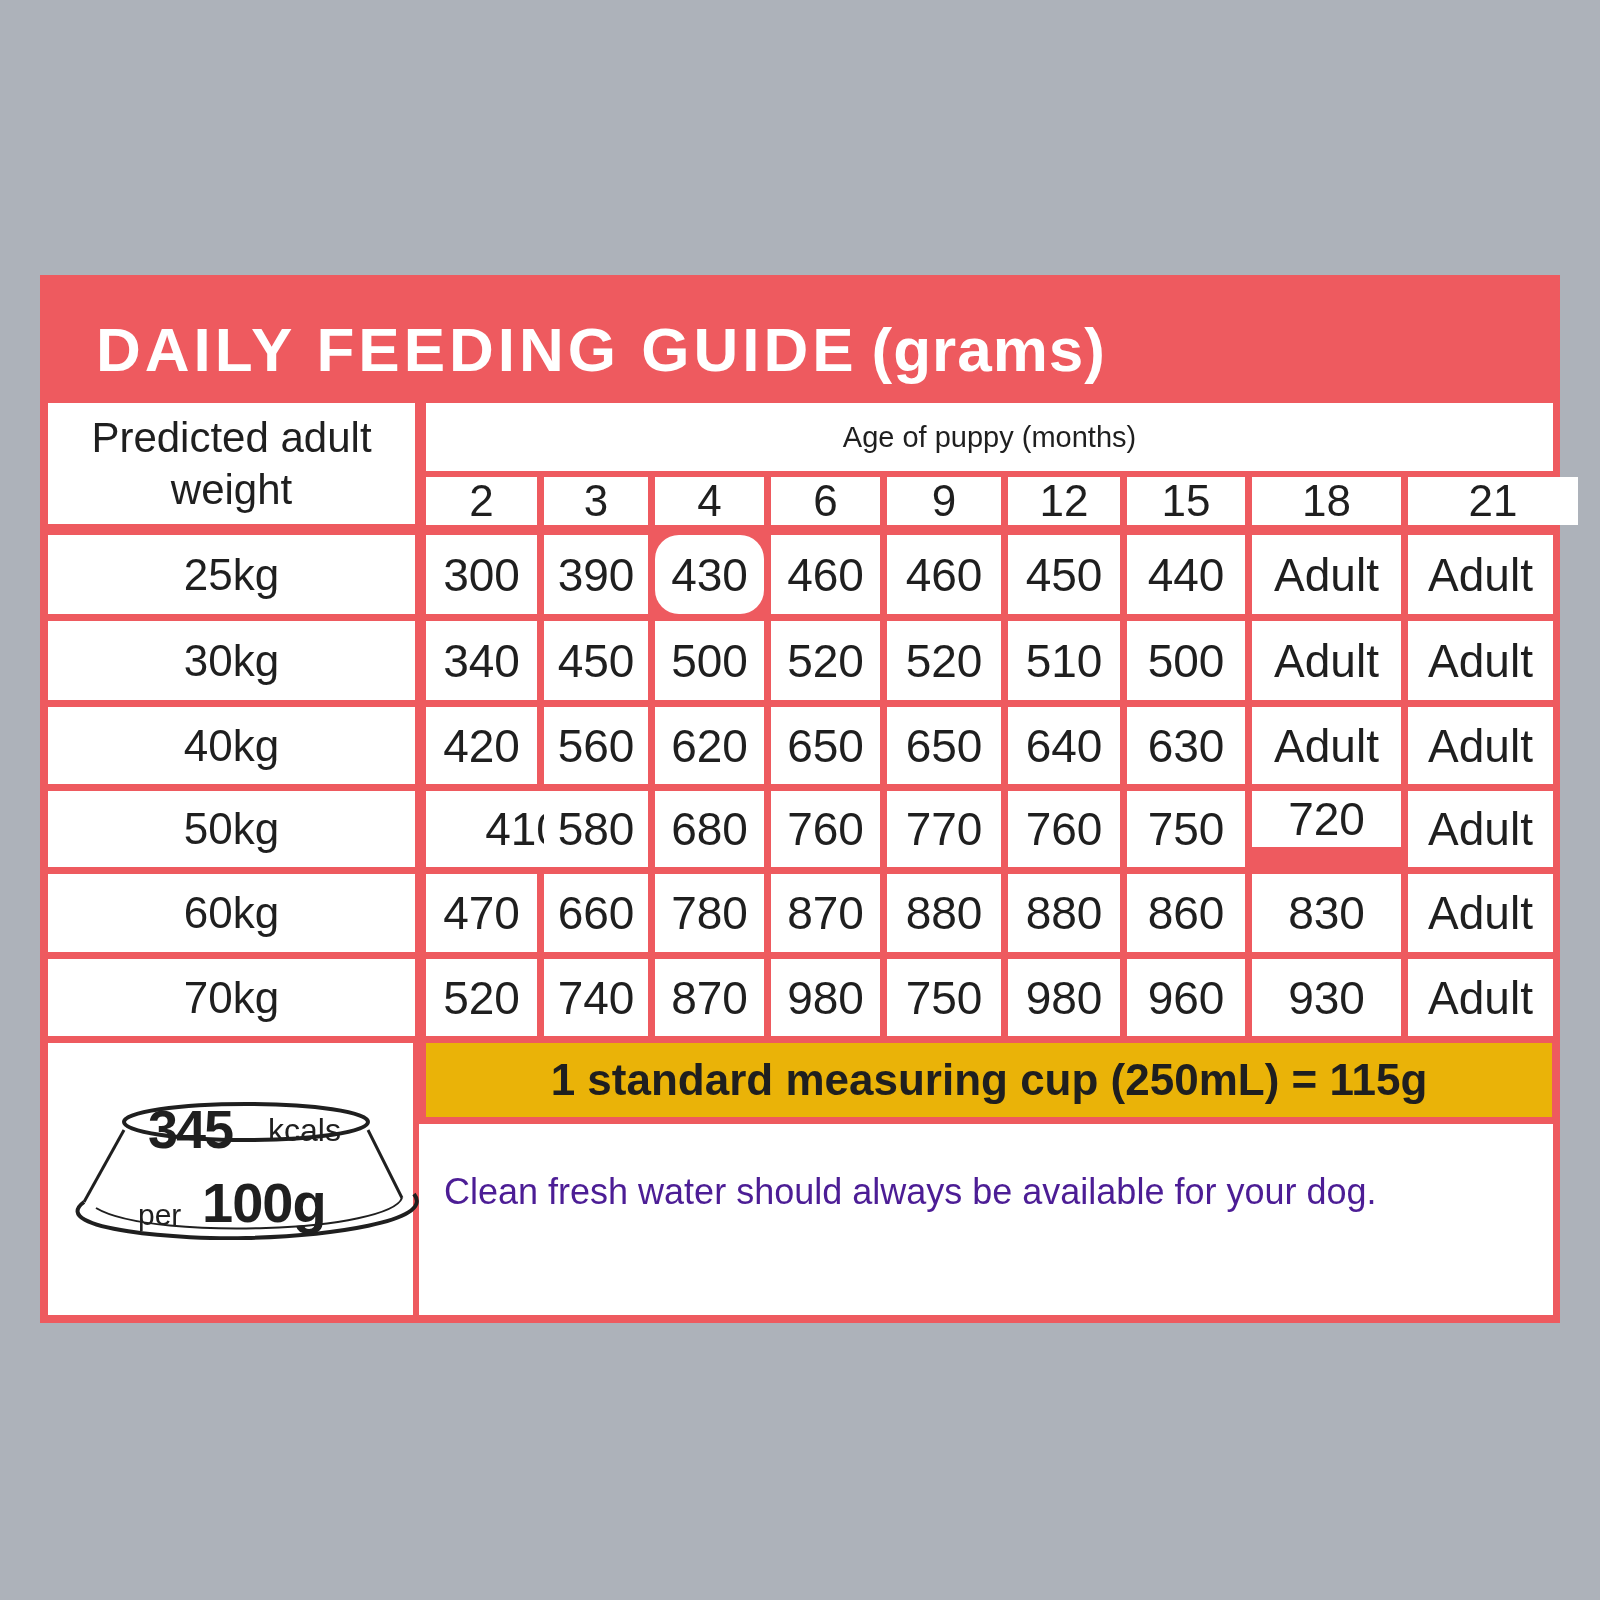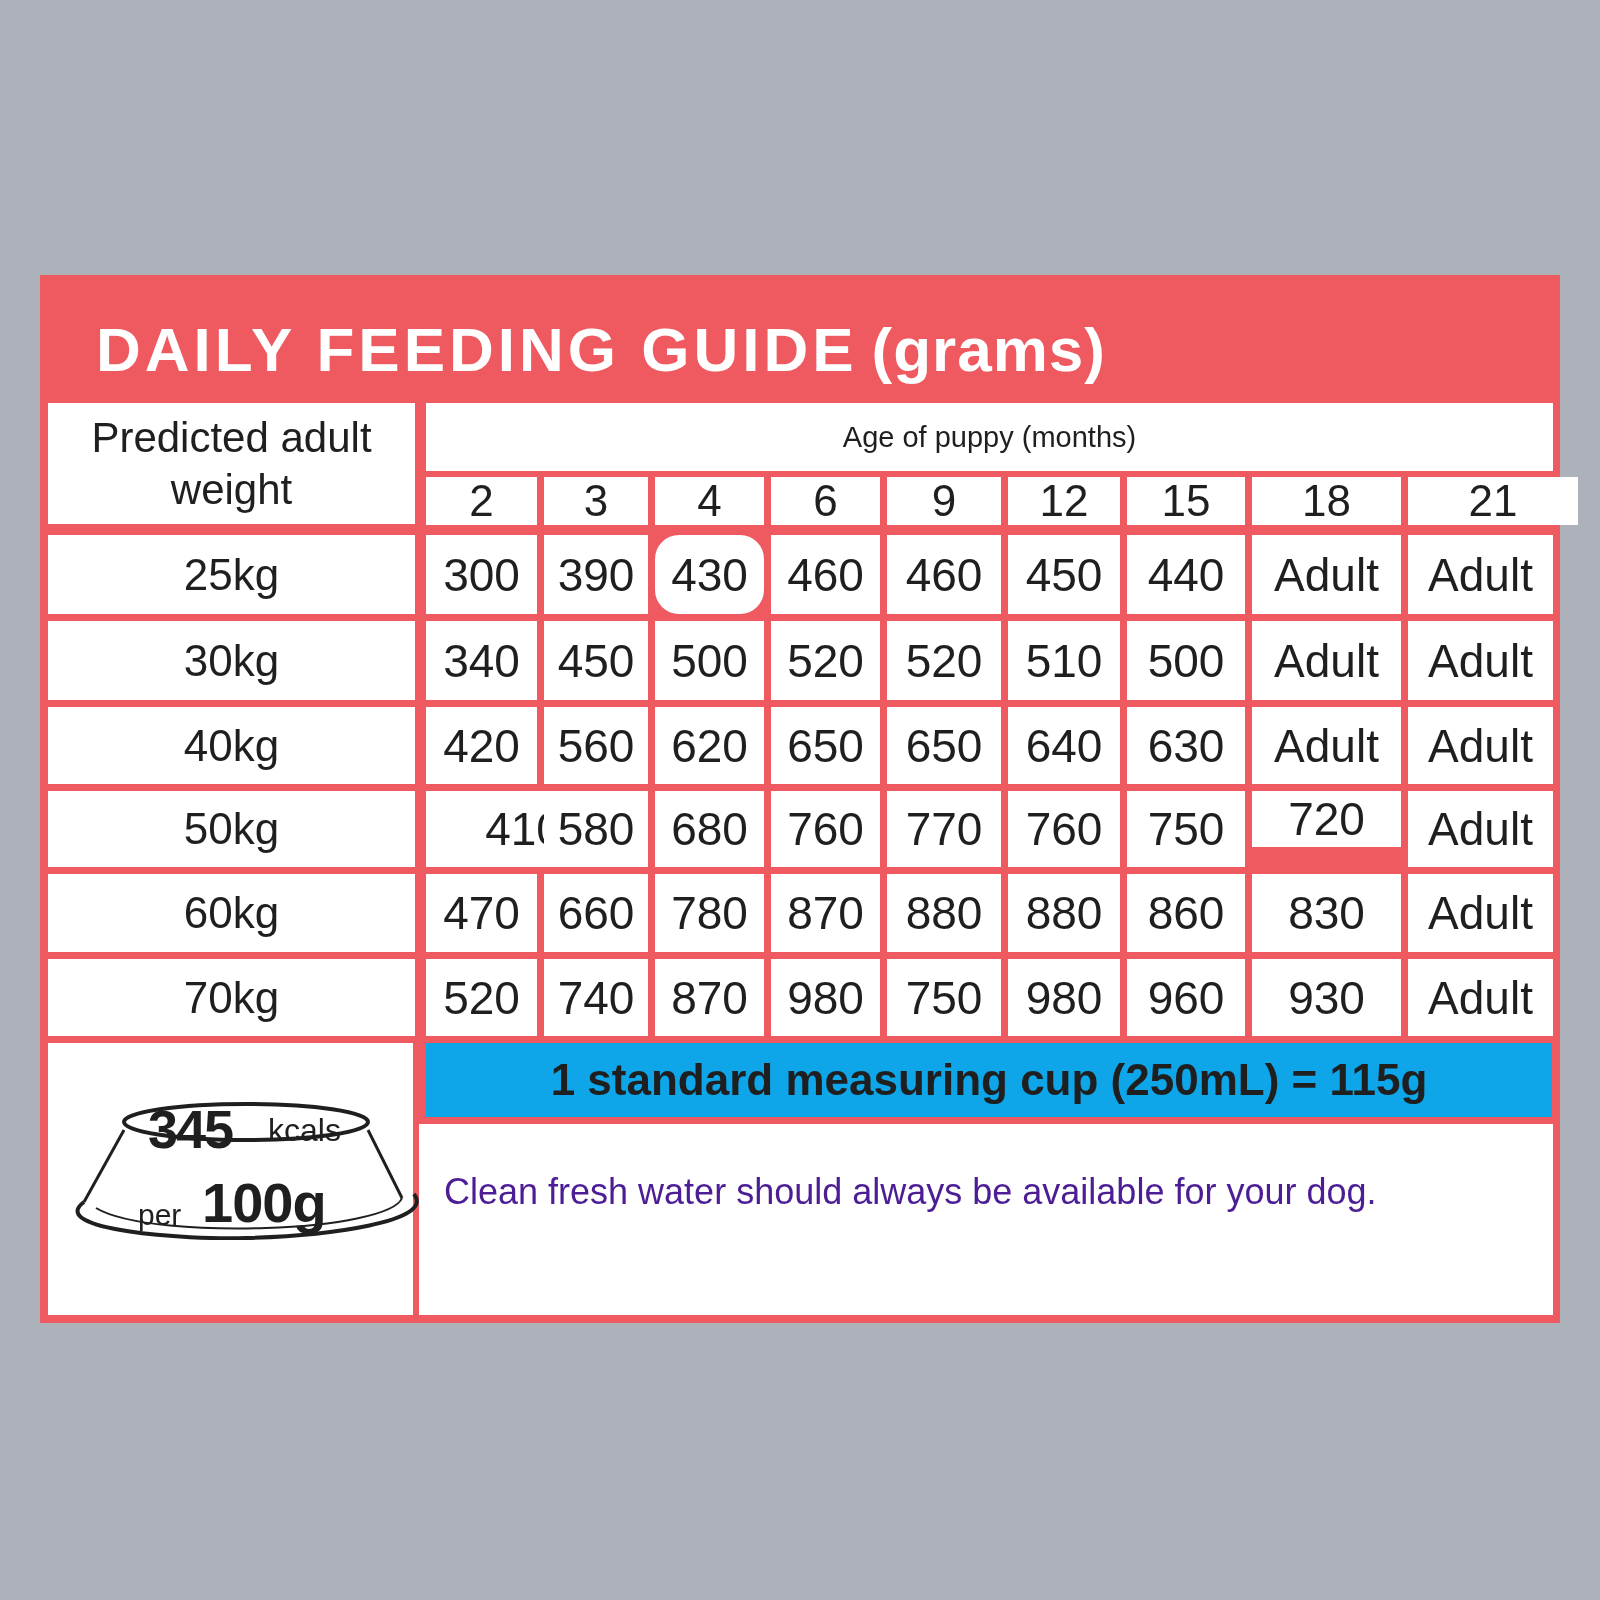--- a/index.html
+++ b/index.html
@@ -48,21 +48,21 @@
     font-size: 42px;
     line-height: 52px;
     flex-direction: column;
   }
   .age-title { font-size: 29px; }
   .age-col { font-size: 44px; }
   .wcell { font-size: 44px; }
   .val { font-size: 46px; letter-spacing: 0px; }
   .cup {
     position: absolute;
-    background: #0ea5e9;
+    background: #eab308;
     display: flex; align-items: center; justify-content: center;
     font-size: 44px;
     font-weight: bold;
     white-space: nowrap;
   }
   .bottom-left {
     position: absolute;
     background: #ffffff;
   }
   .bottom-right {

